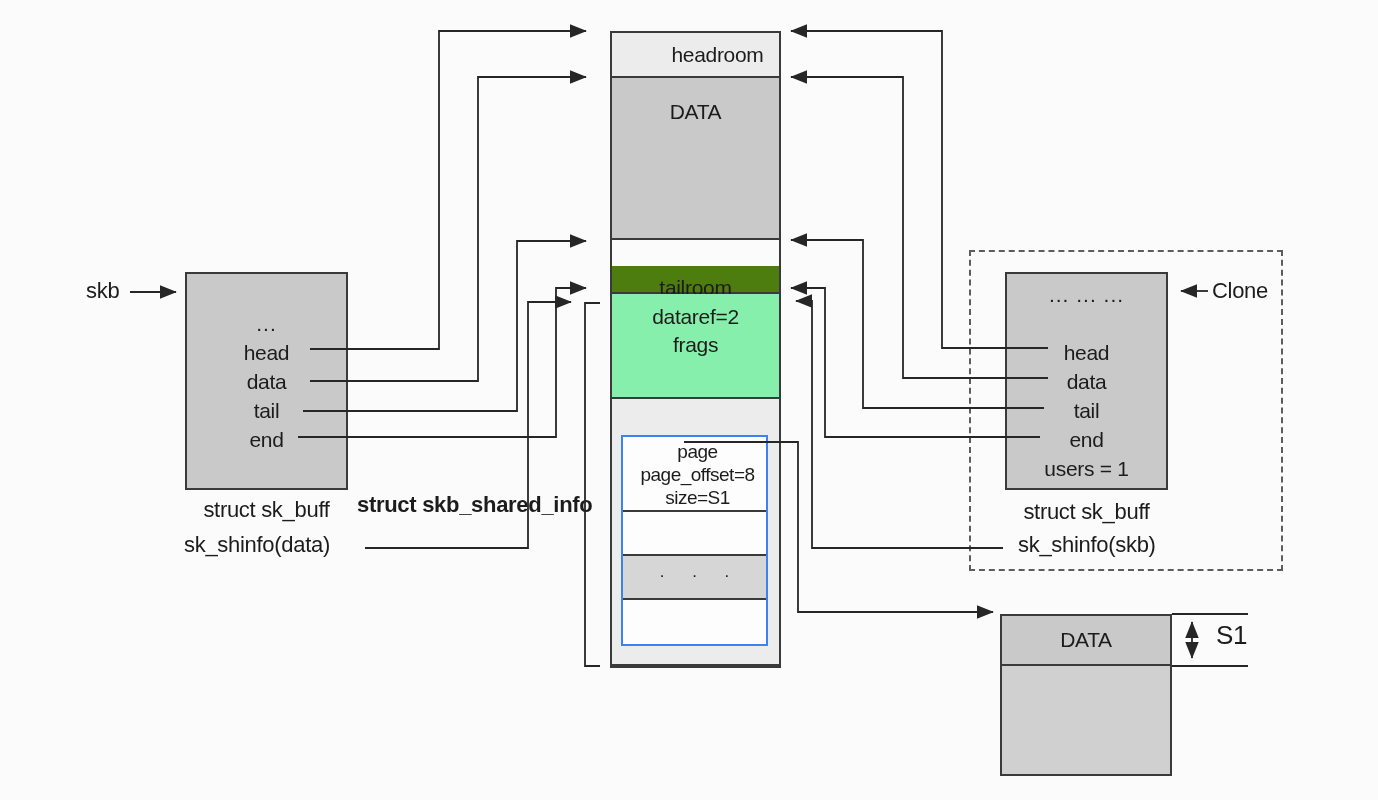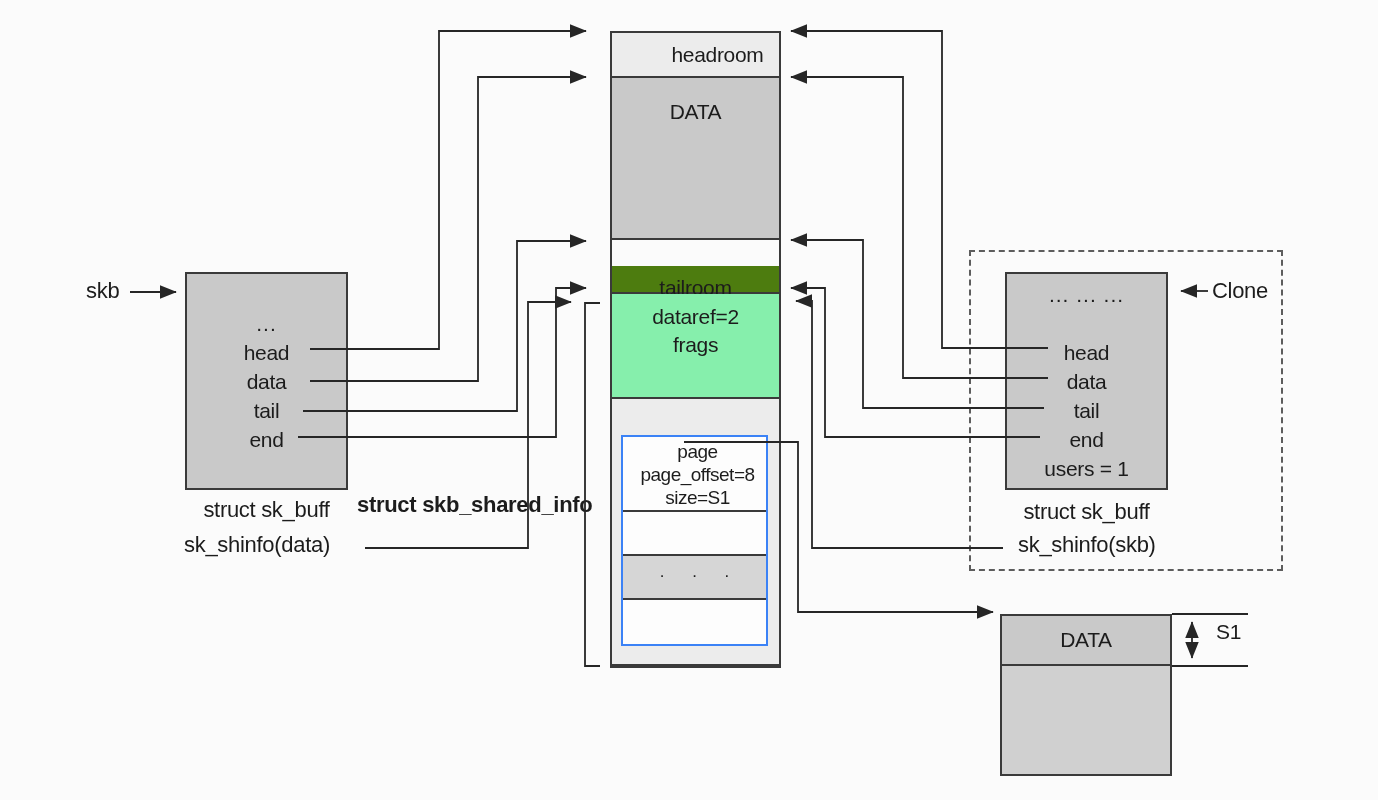--- a/index.html
+++ b/index.html
@@ -49,21 +49,21 @@
   
   .dashed-box { position:absolute; left:969px; top:250px; width:314px; height:321px;
                 border:2px dashed #5d5d5d; }
 
   
   .fragment-box { position:absolute; left:1000px; top:614px; width:172px; height:162px;
                   border:2px solid #3a3a3a; }
   .fragment-data { height:50px; border-bottom:2px solid #3a3a3a; background:#c9c9c9;
                    text-align:center; line-height:48px; font-size:21px; }
   .fragment-rest { height:108px; background:#d0d0d0; }
-  .s1-label { position:absolute; left:1216px; top:620px; font-size:21px; }
+  .s1-label { position:absolute; left:1216px; top:620px; font-size:26px; }
 
   
   .overlay { position:absolute; left:0; top:0; width:1378px; height:800px;
              pointer-events:none; z-index:5; }
   .overlay polyline { fill:none; stroke:#262626; stroke-width:1.8; }
 </style>
 </head>
 <body>
 
 <div class="canvas">

